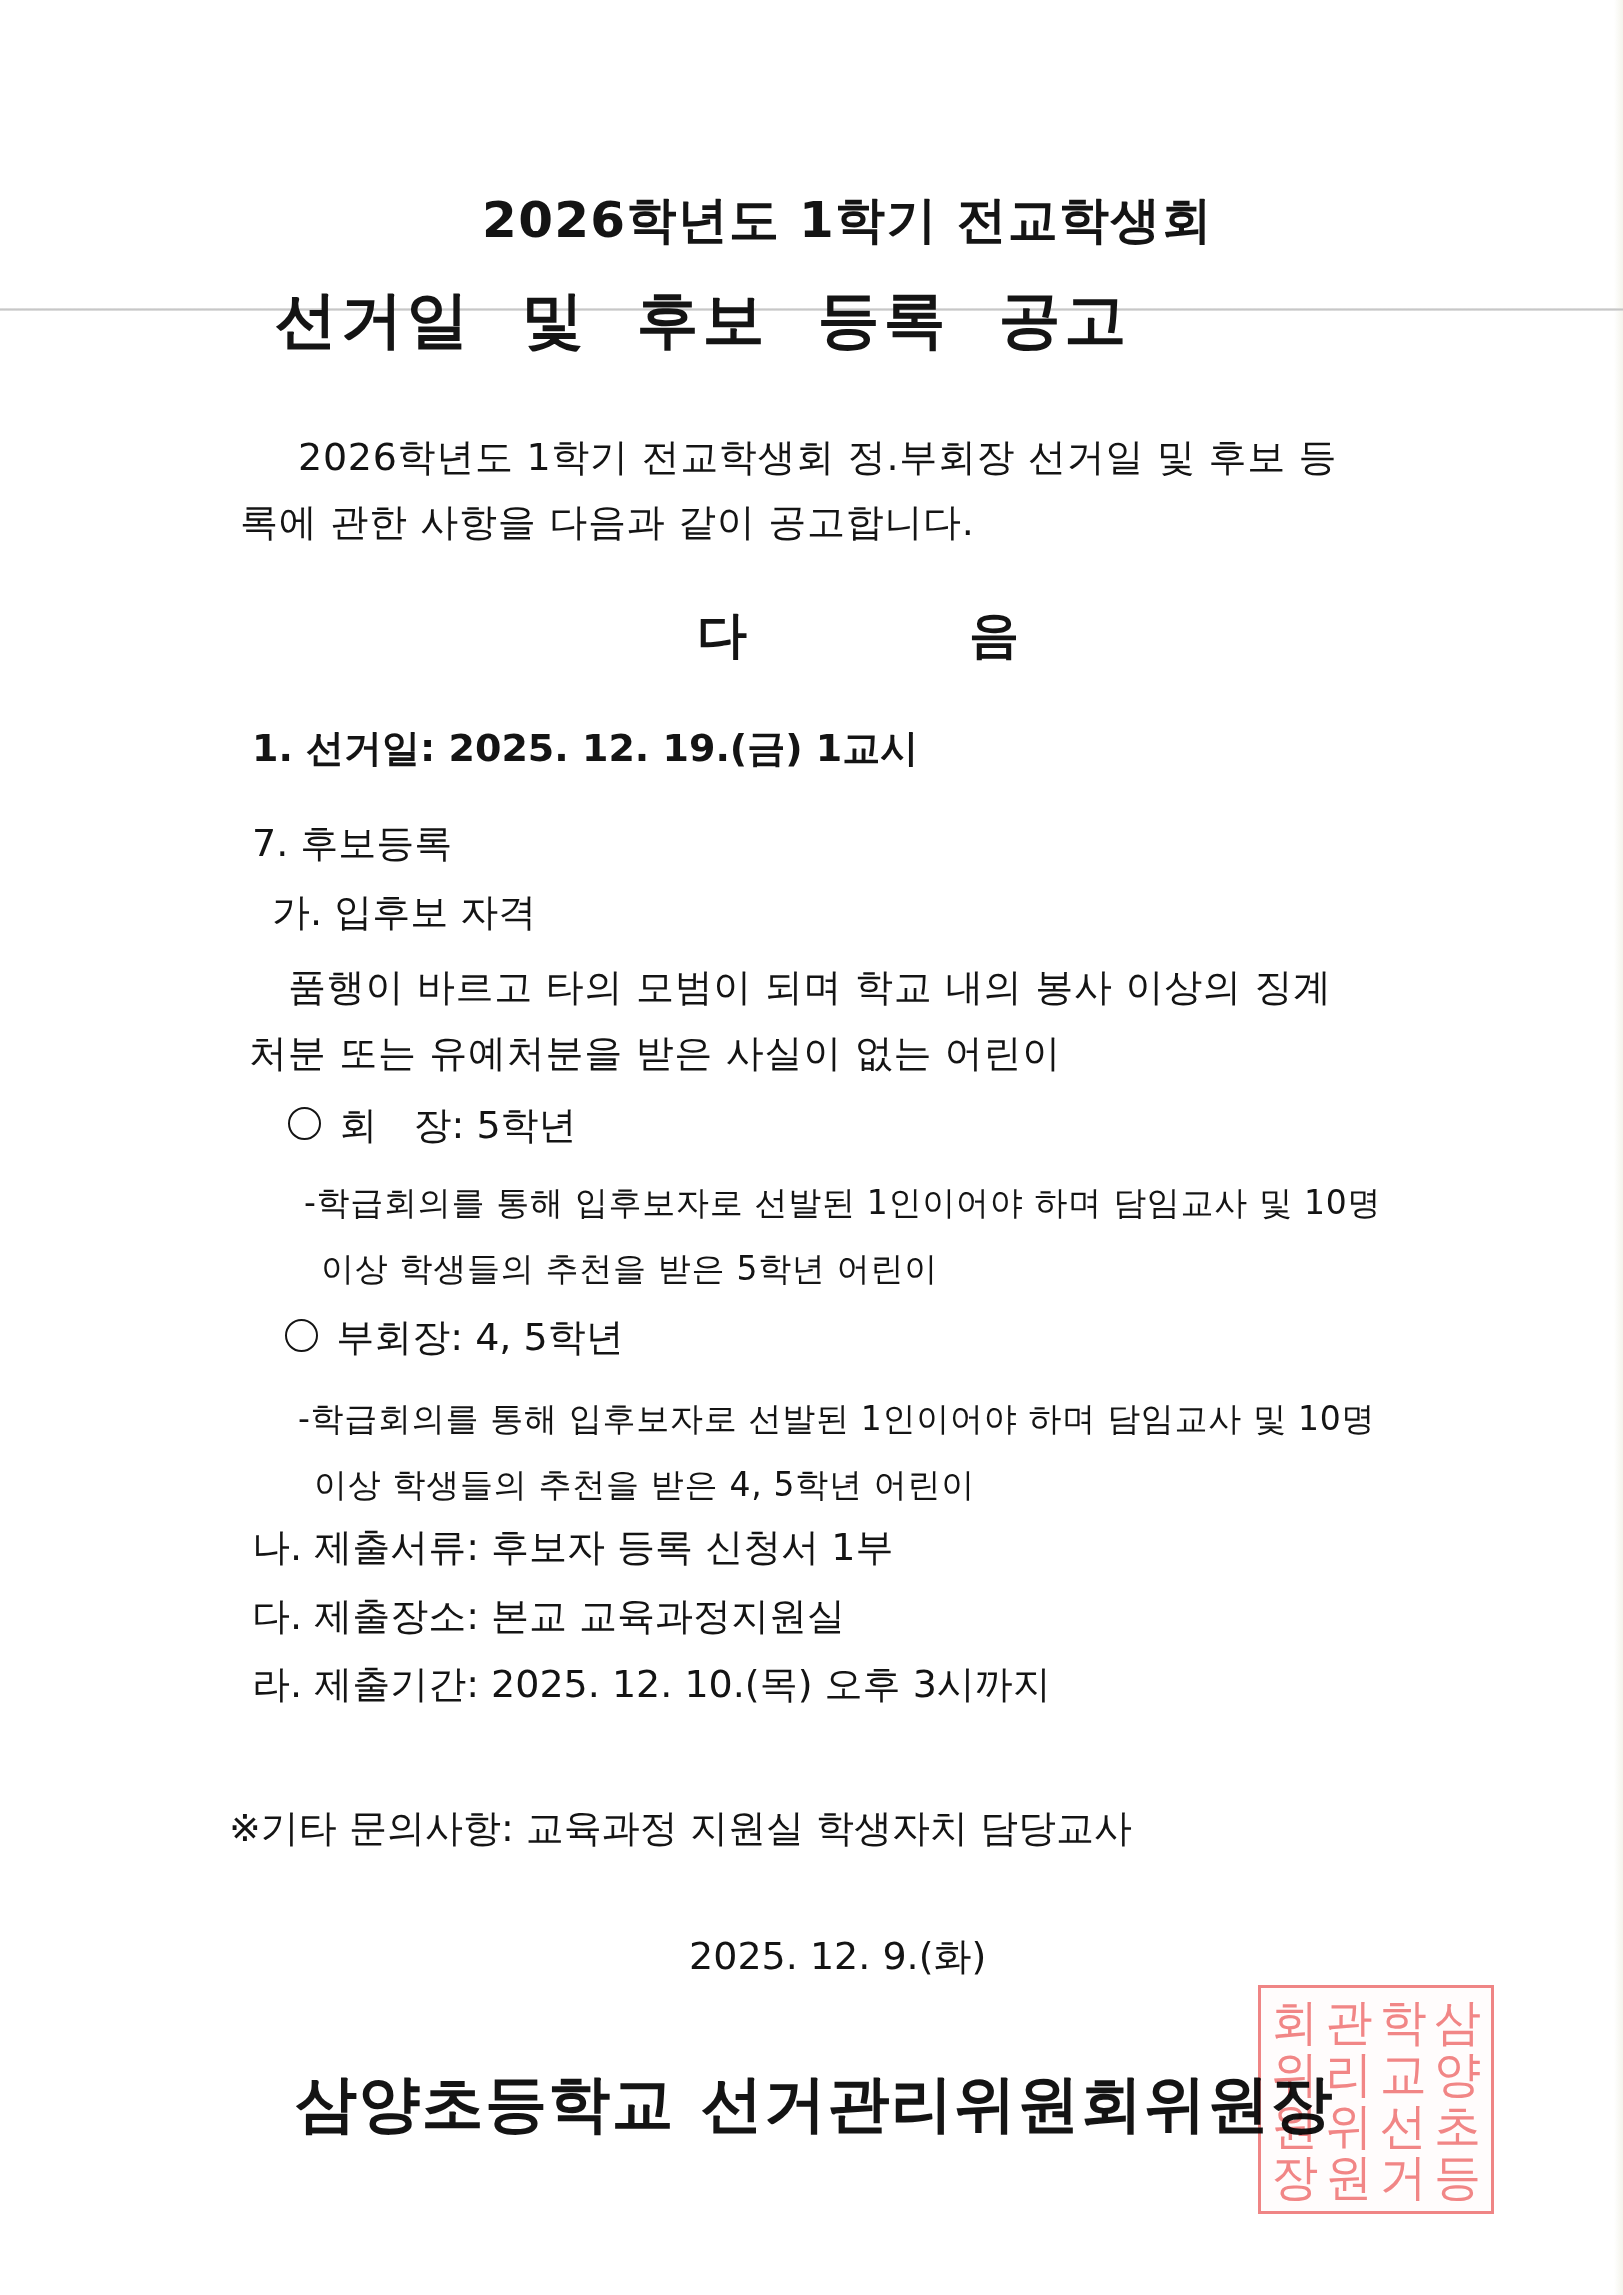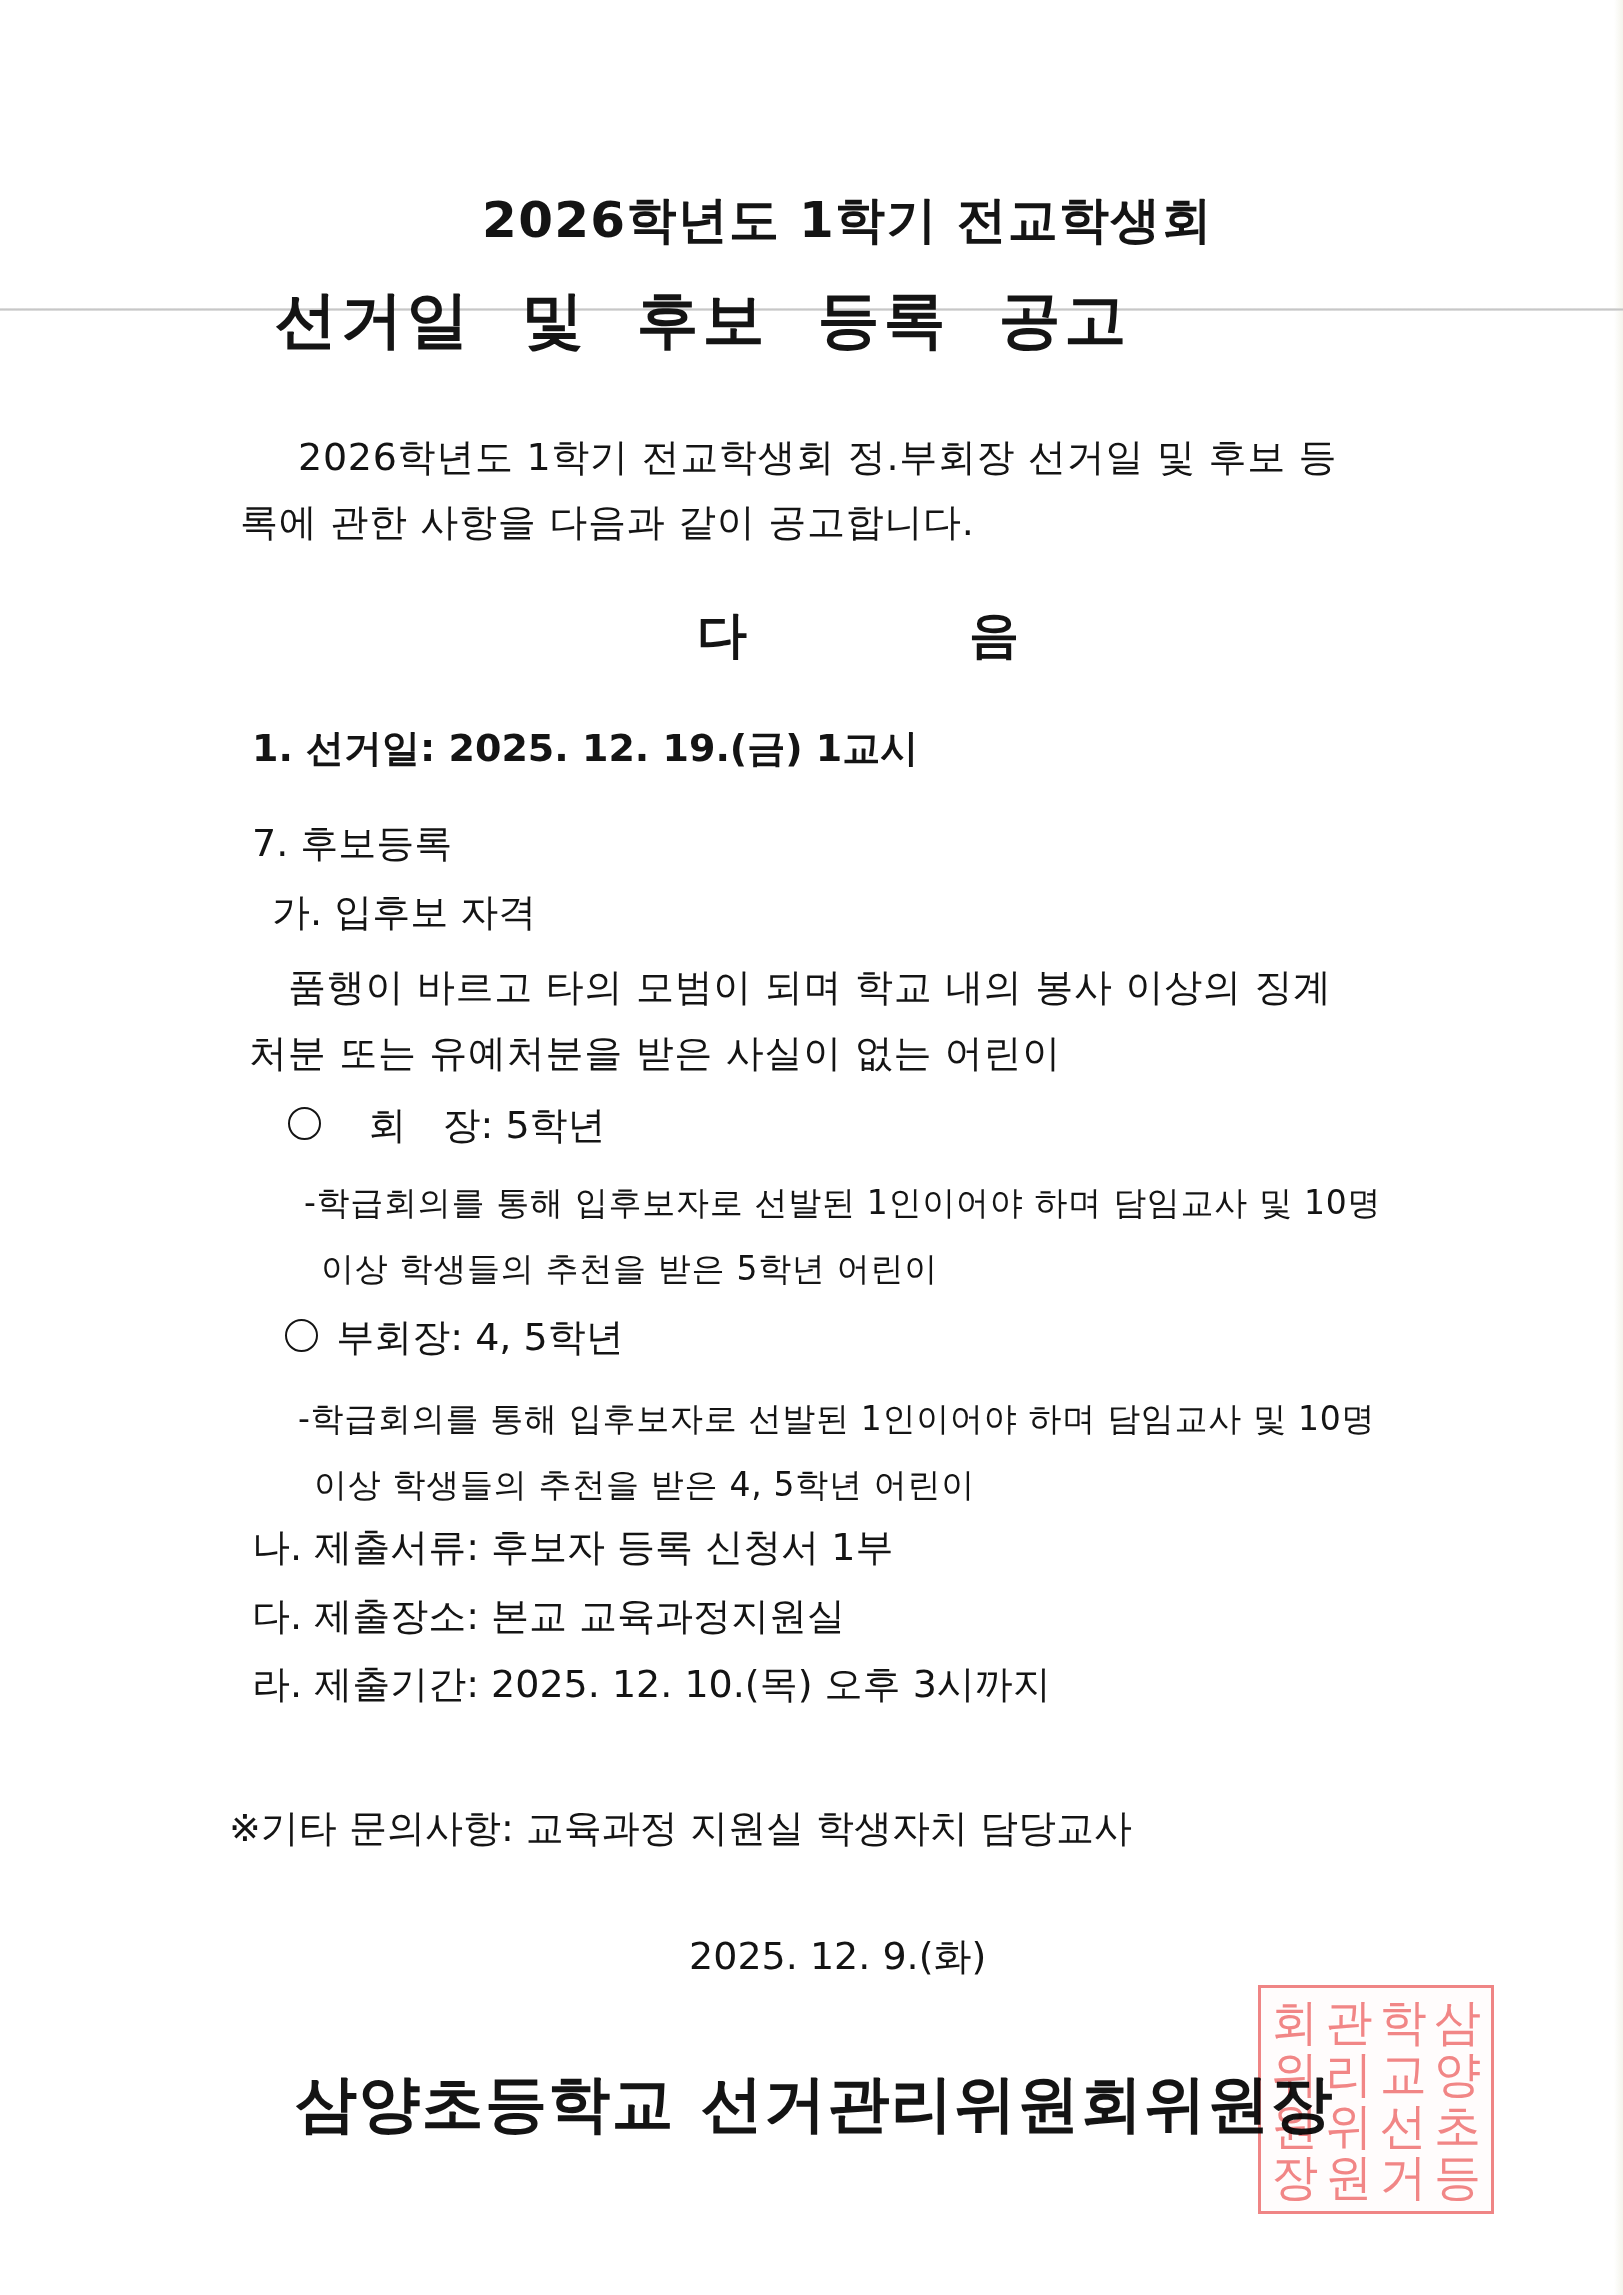--- a/index.html
+++ b/index.html
@@ -159,21 +159,21 @@
   <div class="abs heading-next right">음</div>
 
   <div class="abs item1">1. 선거일: 2025. 12. 19.(금) 1교시</div>
   <div class="abs item2">7. 후보등록</div>
 
   <div class="abs sub-ga">가. 입후보 자격</div>
   <div class="abs qual1">품행이 바르고 타의 모범이 되며 학교 내의 봉사 이상의 징계</div>
   <div class="abs qual2">처분 또는 유예처분을 받은 사실이 없는 어린이</div>
 
   <div class="abs pres-head">
-    <span class="circle"></span><span style="white-space:pre;margin-left:29px;">회   장: 5학년</span>
+    <span class="circle"></span><span style="white-space:pre;">회   장: 5학년</span>
   </div>
   <div class="abs pres-d1">-학급회의를 통해 입후보자로 선발된 1인이어야 하며 담임교사 및 10명</div>
   <div class="abs pres-d2">이상 학생들의 추천을 받은 5학년 어린이</div>
 
   <div class="abs vp-head">
     <span class="circle"></span><span>부회장: 4, 5학년</span>
   </div>
   <div class="abs vp-d1">-학급회의를 통해 입후보자로 선발된 1인이어야 하며 담임교사 및 10명</div>
   <div class="abs vp-d2">이상 학생들의 추천을 받은 4, 5학년 어린이</div>
 

